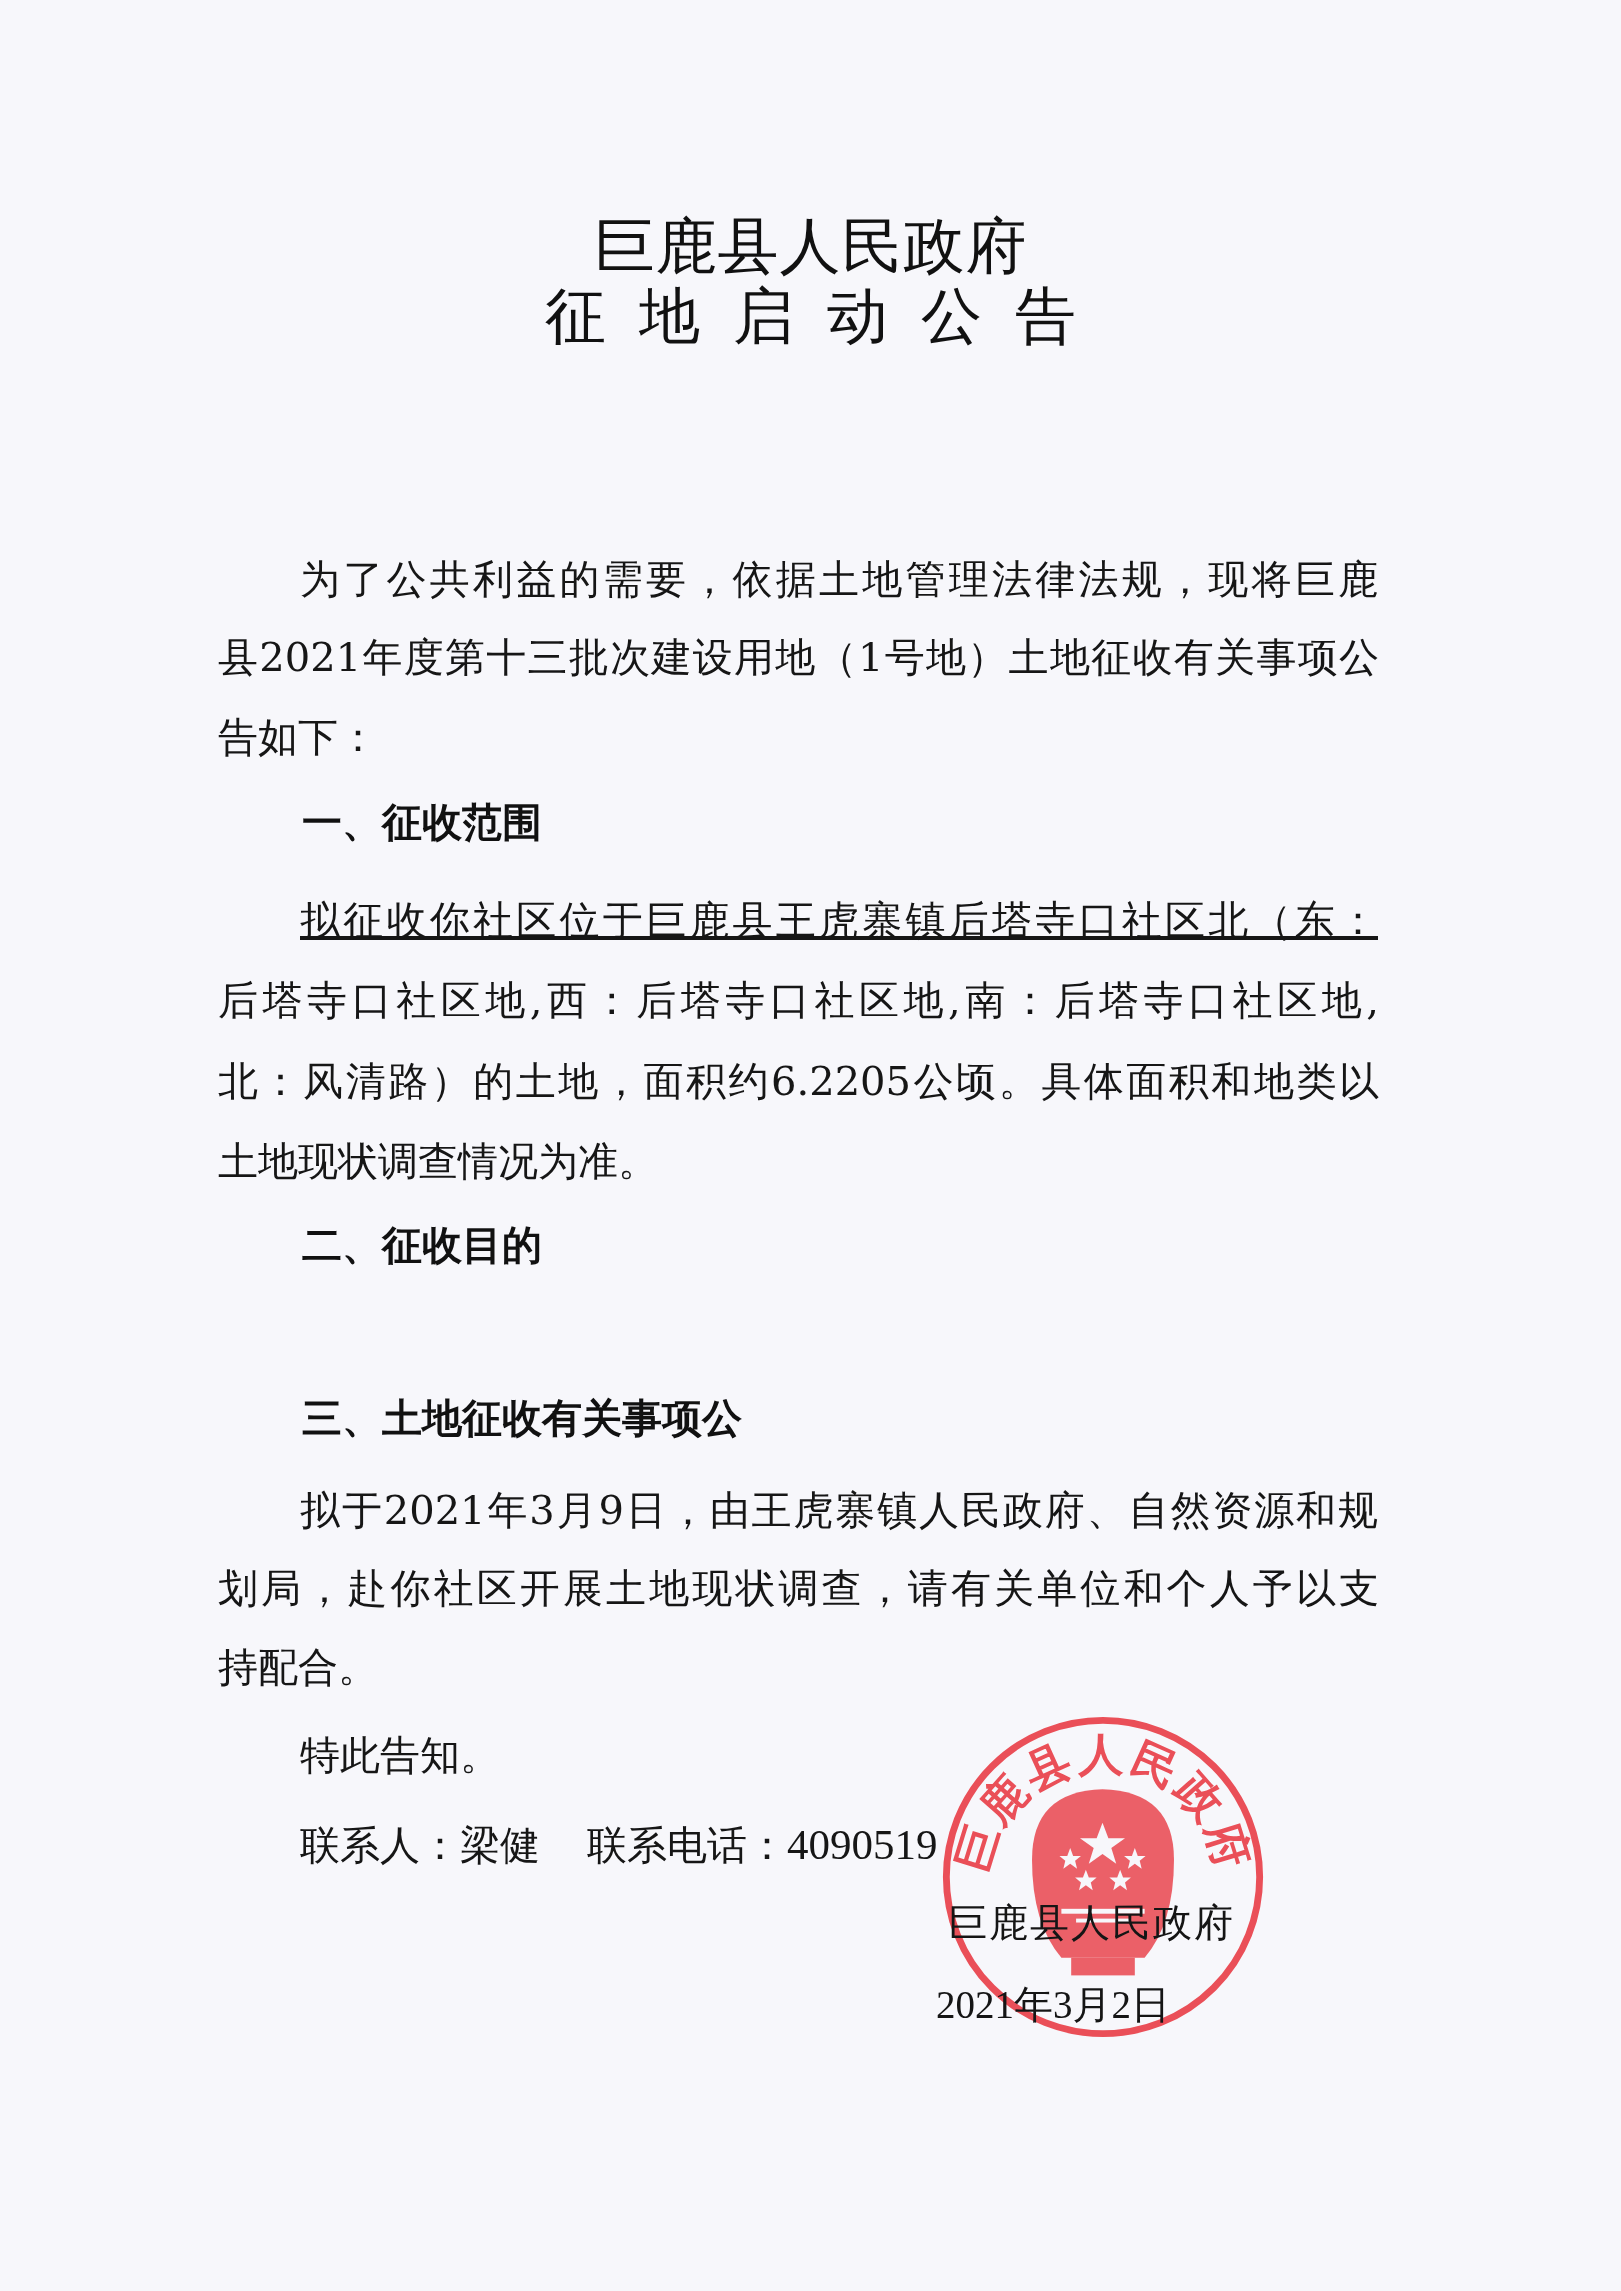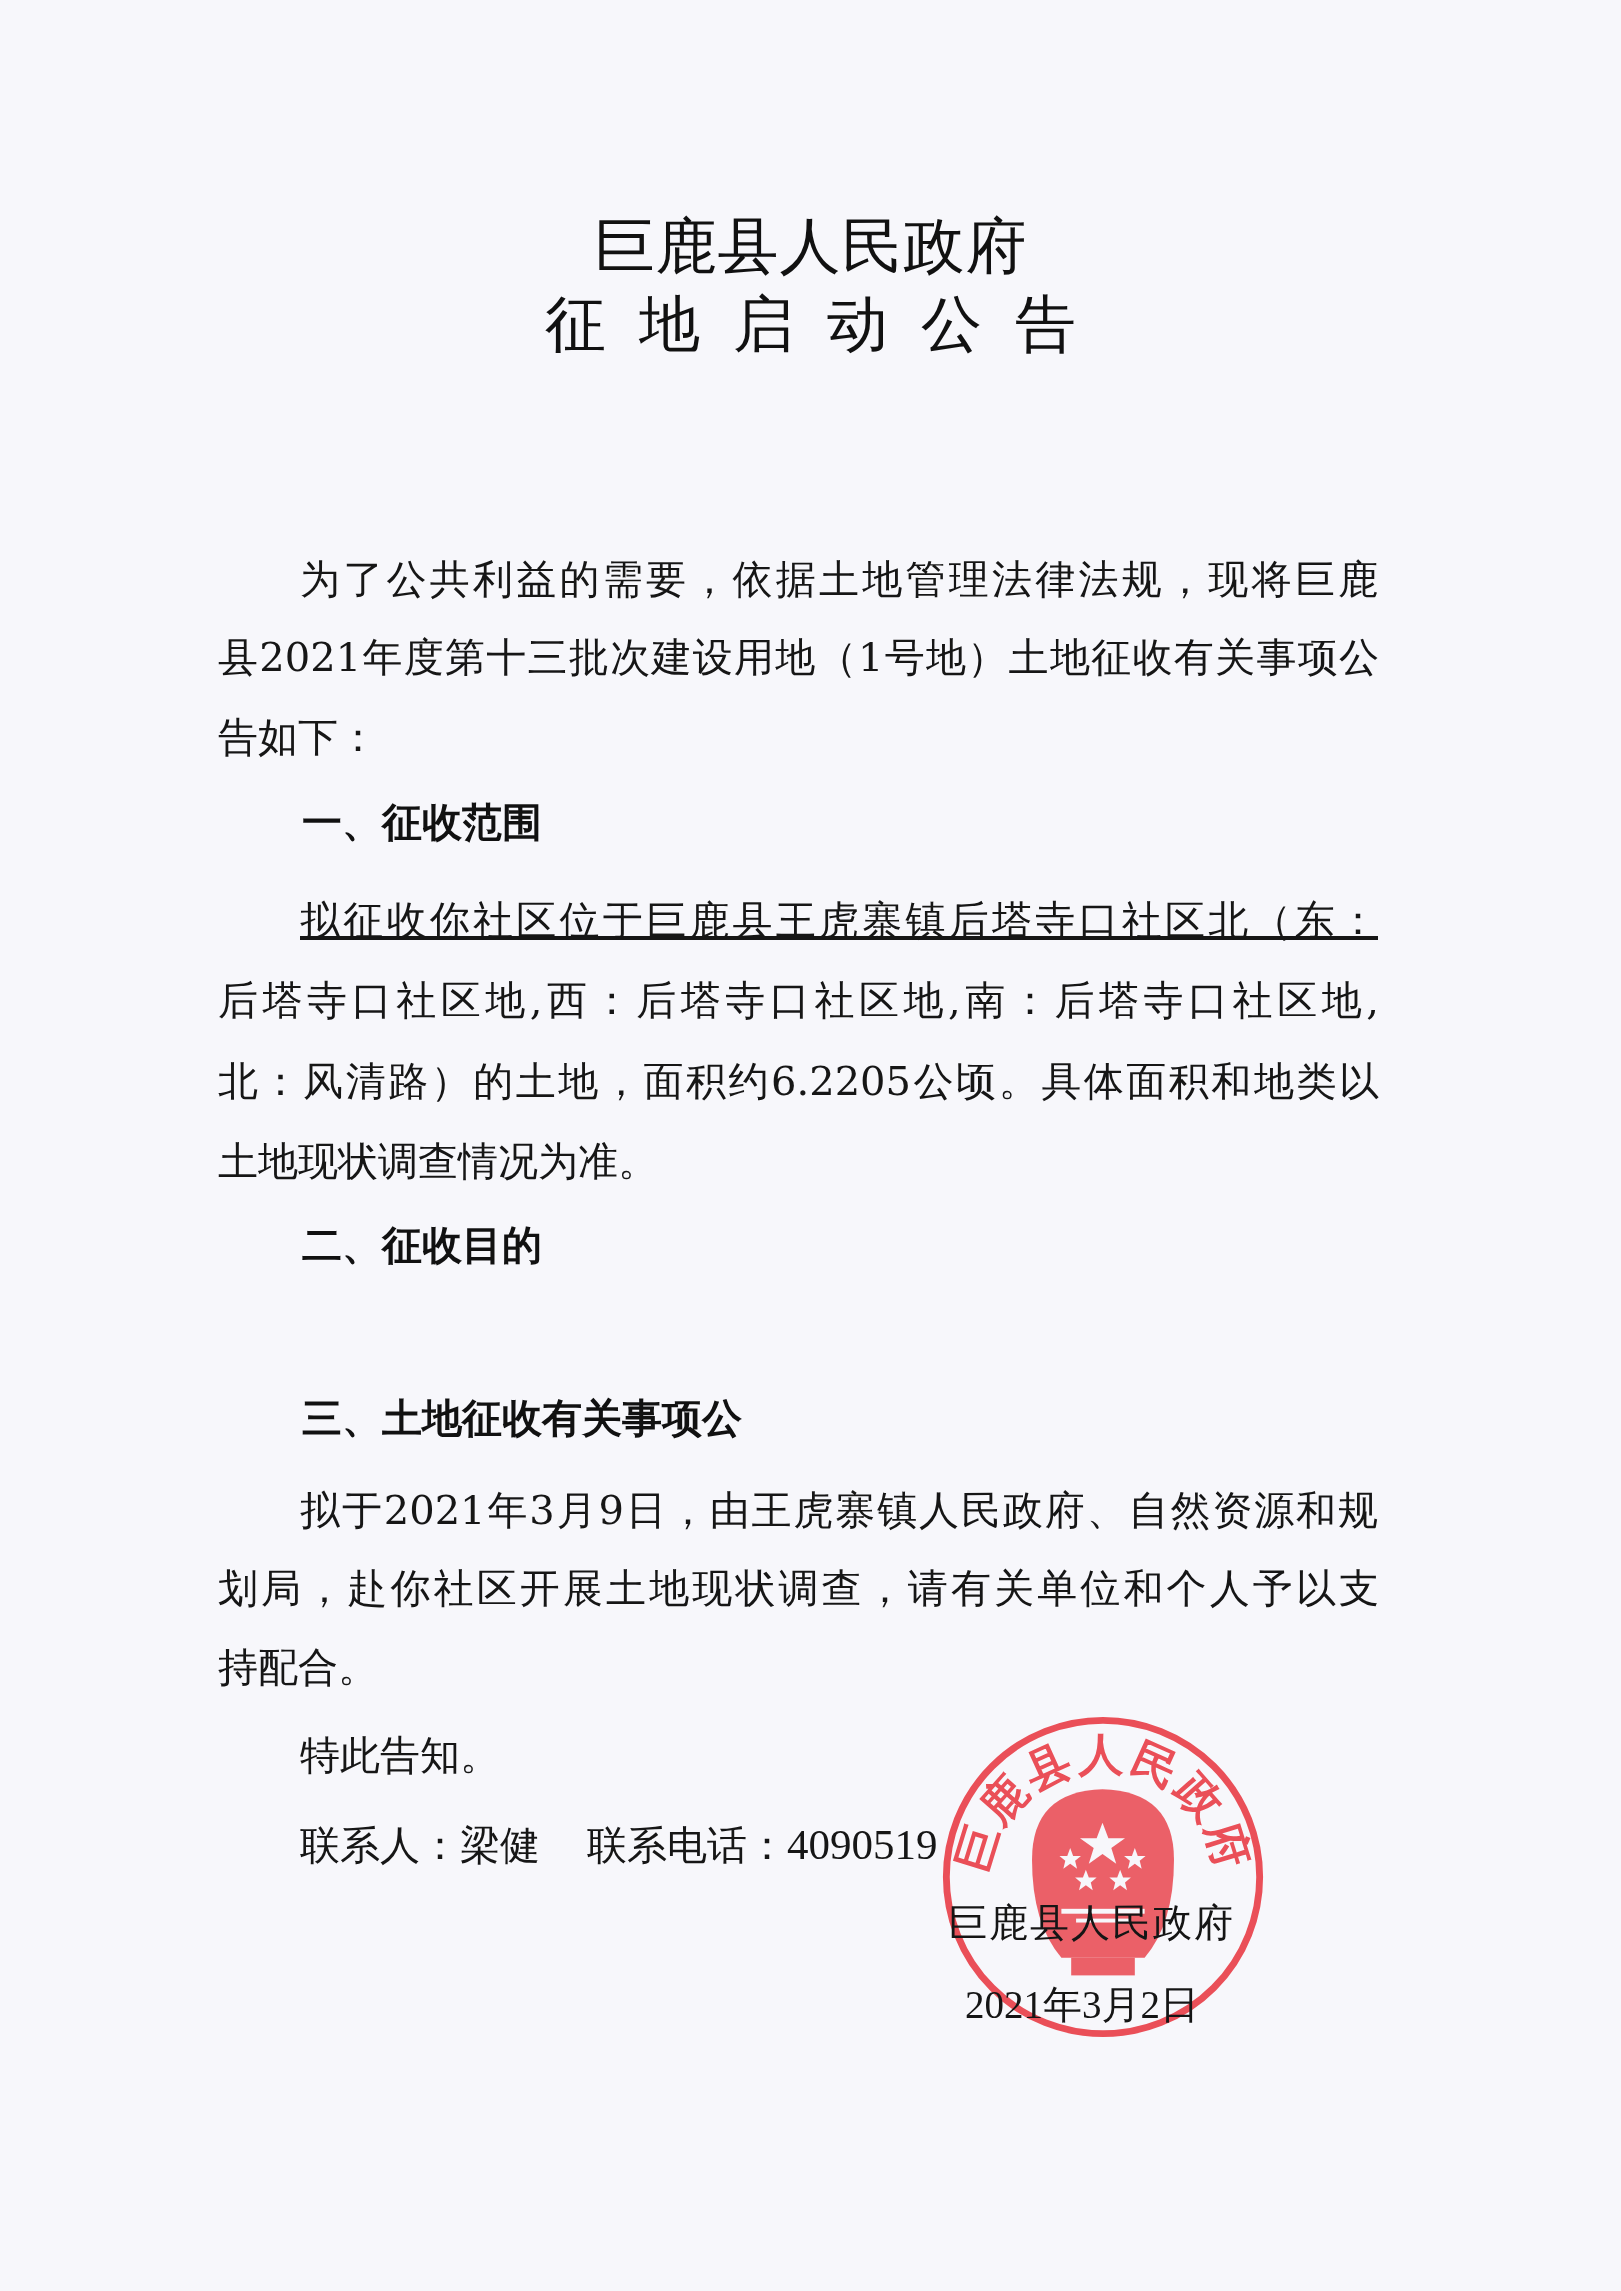--- a/index.html
+++ b/index.html
@@ -8,21 +8,21 @@
     background:#f7f7fb;
     color:#141414;
   }
   .page { position:absolute; left:0; top:0; width:1621px; height:2292px; }
   .title1, .title2 {
     position:absolute; left:0; width:1621px; text-align:center;
     font-family:"DejaVu Sans", sans-serif; font-weight:normal; color:#111;
     white-space:nowrap;
   }
   .title1 { top:206px; font-size:61px; letter-spacing:1px; }
-  .title2 { top:284px; font-size:61px; letter-spacing:33px; padding-left:33px; box-sizing:border-box; }
+  .title2 { top:276px; font-size:61px; letter-spacing:33px; padding-left:33px; box-sizing:border-box; }
   .line {
     position:absolute; white-space:nowrap;
     font-family:"DejaVu Serif", serif; font-size:40px; color:#161616;
     line-height:1;
   }
   .heading {
     position:absolute; white-space:nowrap;
     font-family:"DejaVu Sans", sans-serif; font-weight:bold; font-size:40px; color:#111;
     line-height:1;
     margin-left:6px;
@@ -89,16 +89,16 @@
     </g>
     <rect x="125" y="200" width="85" height="5" fill="#f7f7fb"></rect>
     <rect x="140" y="210" width="55" height="4" fill="#f7f7fb"></rect>
 
     <text font-family="DejaVu Sans, sans-serif" font-weight="bold" font-size="46" fill="#e8323c" letter-spacing="4">
       <textPath href="#sealArc" startOffset="50%" text-anchor="middle">巨鹿县人民政府</textPath>
     </text>
   </svg>
 
   <div class="sig" style="left:948px; top:1903px; letter-spacing:2px;">巨鹿县人民政府</div>
-  <div class="sig" style="left:965px; top:1985px;">2021年3月2日</div>
+  <div class="sig" style="left:936px; top:1985px;">2021年3月2日</div>
 
 </div>
 
 
 </body></html>

